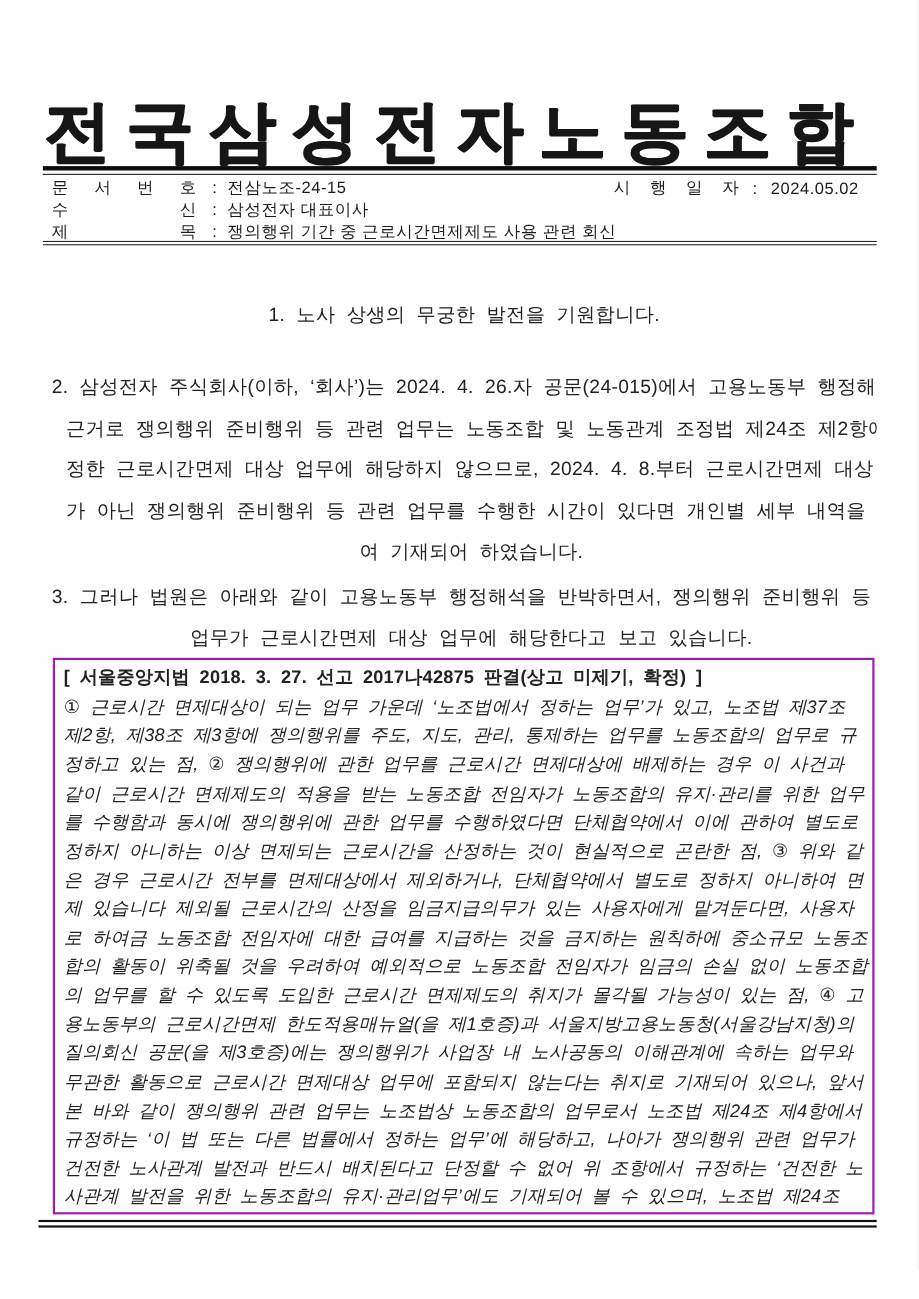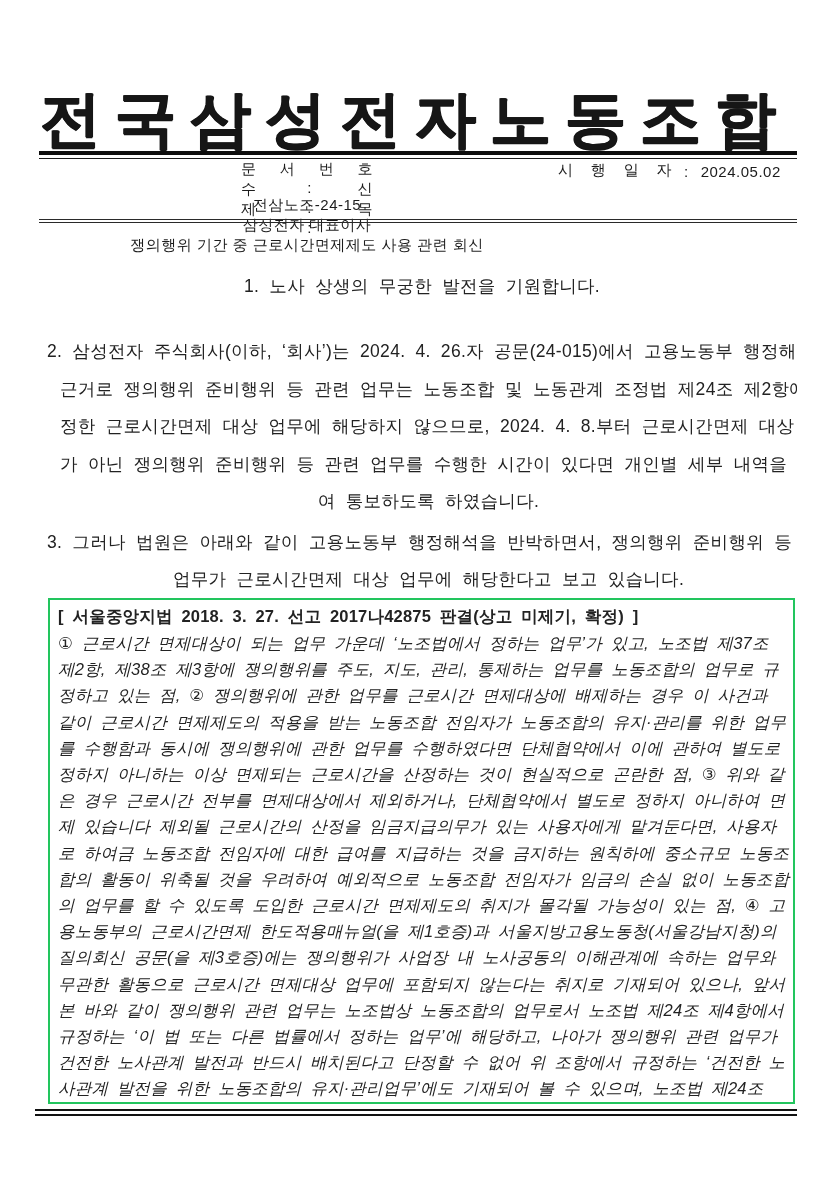--- a/index.html
+++ b/index.html
@@ -63,21 +63,20 @@
     left: 47px;
     width: 520px;
     font-size: 15px;
     letter-spacing: 0.5px;
   }
   .field-row {
     display: flex;
     align-items: center;
     height: 20px;
     white-space: nowrap;
-    flex-direction: column;
   }
   .f-label {
     flex: none;
     width: 132px;
     text-align: justify;
     text-align-last: justify;
   }
   .f-colon { flex: none; margin: 0 9px 0 14px; }
   .f-value { flex: none; }
   .issue-date {
@@ -114,21 +113,21 @@
   .p2 { top: 333px; line-height: 37.6px; }
   .p3 { top: 524px; line-height: 37px; }
   
   .case-box {
     position: absolute;
     top: 598px;
     left: 48px;
     width: 747px;
     height: 506px;
     box-sizing: border-box;
-    border: 2px solid #22c55e;
+    border: 2px solid #a21caf;
     padding: 3px 0 0 8px;
     font-size: 16.5px;
     letter-spacing: 0.2px;
     word-spacing: 4px;
     color: #222;
     overflow: hidden;
   }
   .case-title {
     font-weight: 700;
     line-height: 27px;
@@ -174,21 +173,21 @@
 
   <div class="para p1">
       <div class="ln">1. 노사 상생의 무궁한 발전을 기원합니다.</div>
     </div>
 
   <div class="para p2 hang">
       <div class="ln">2. 삼성전자 주식회사(이하, ‘회사’)는 2024. 4. 26.자 공문(24-015)에서 고용노동부 행정해석을</div>
       <div class="ln">근거로 쟁의행위 준비행위 등 관련 업무는 노동조합 및 노동관계 조정법 제24조 제2항에서 규</div>
       <div class="ln">정한 근로시간면제 대상 업무에 해당하지 않으므로, 2024. 4. 8.부터 근로시간면제 대상 업무</div>
       <div class="ln">가 아닌 쟁의행위 준비행위 등 관련 업무를 수행한 시간이 있다면 개인별 세부 내역을 확인하</div>
-      <div class="ln">여 통보하도록 하였습니다.</div>
+      <div class="ln">여 기재되어 하였습니다.</div>
     </div>
 
   <div class="para p3 hang">
       <div class="ln">3. 그러나 법원은 아래와 같이 고용노동부 행정해석을 반박하면서, 쟁의행위 준비행위 등 관련</div>
       <div class="ln">업무가 근로시간면제 대상 업무에 해당한다고 보고 있습니다.</div>
     </div>
 
   <div class="case-box">
     <div class="case-title">[ 서울중앙지법 2018. 3. 27. 선고 2017나42875 판결(상고 미제기, 확정) ]</div>
     <div class="case-body">

